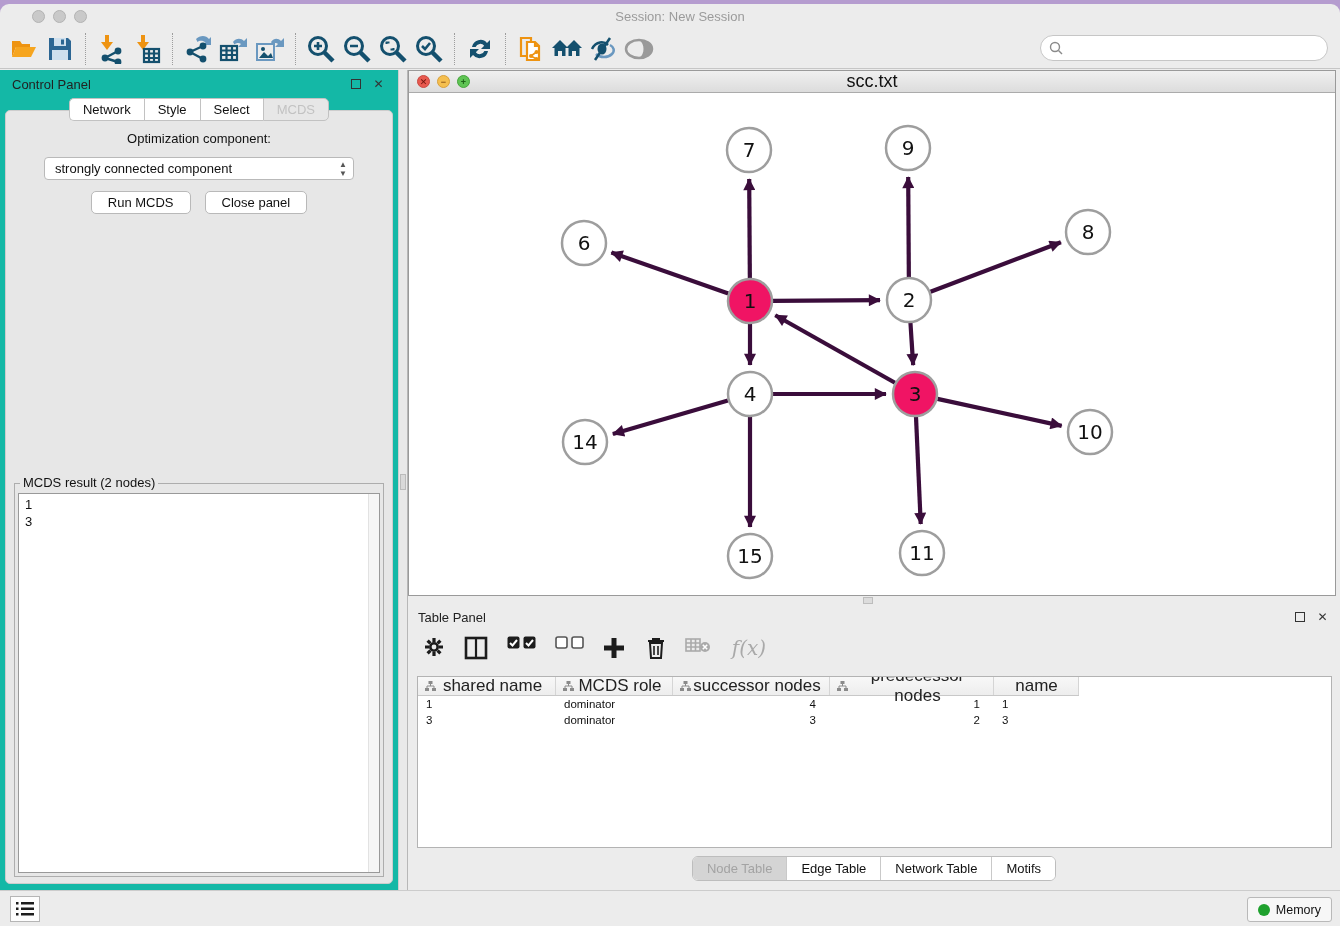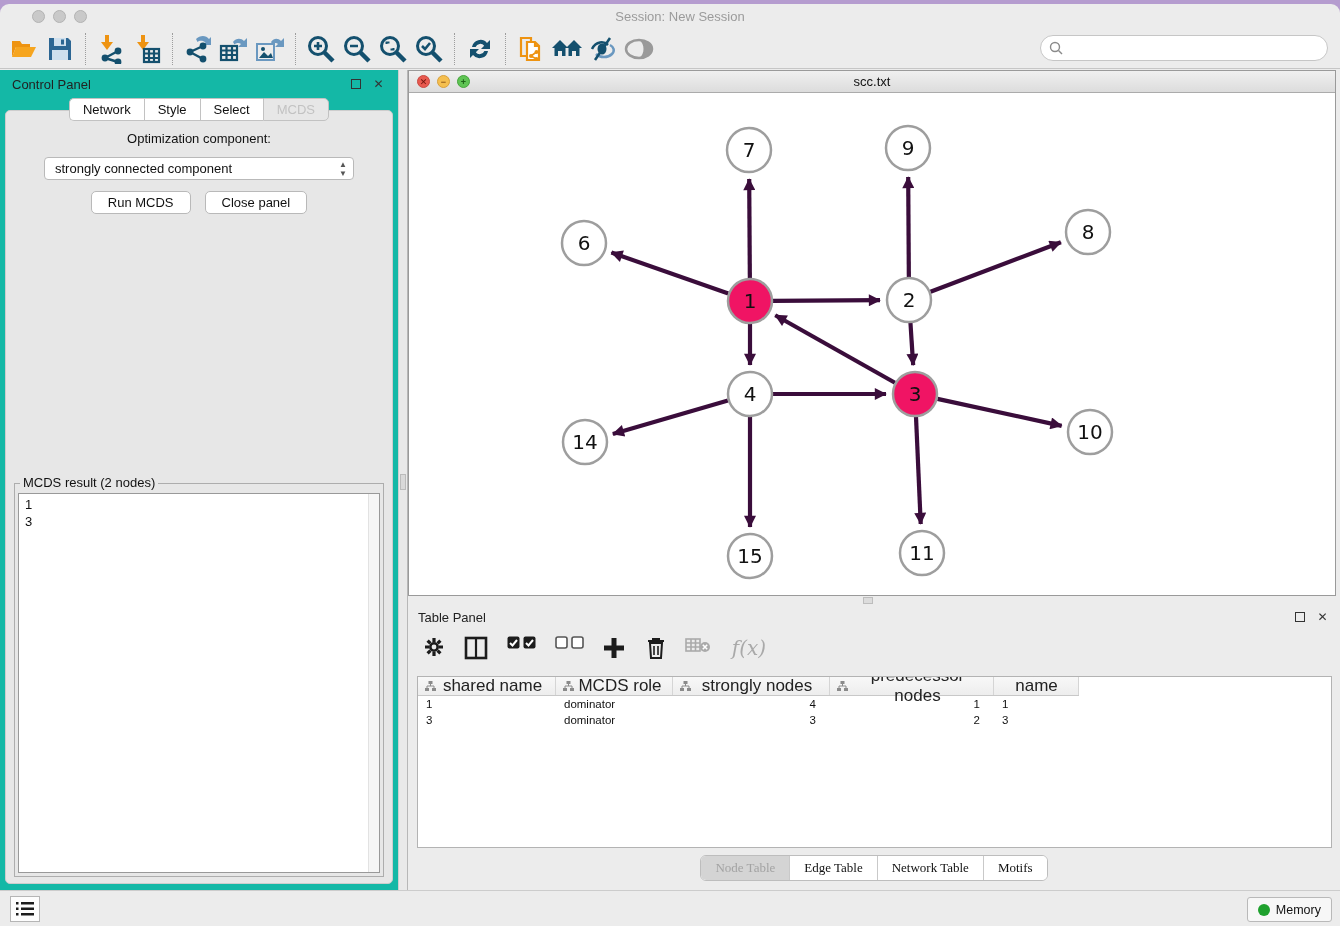--- a/index.html
+++ b/index.html
@@ -45,21 +45,21 @@
   .aqua-btn { background:#fff; border:1px solid #b9b9b9; border-radius:5px; font-size:13px; padding:3px 16px; color:#111; }
   .result-group { position:absolute; left:8px; right:8px; top:372px; bottom:6px; }
   .result-legend { position:absolute; top:-8px; left:6px; font-size:13px; color:#111; background:#e7e7e7; padding:0 3px; z-index:1;}
   .result-frame { position:absolute; inset:0; border:1px solid #adadad; }
   .result-box { position:absolute; left:4px; right:4px; top:10px; bottom:4px; background:#fff; border:1px solid #999; font-size:13px; line-height:17px; padding:2px 0 0 6px; white-space:pre; color:#111; }
   .result-scroll { position:absolute; right:0; top:0; bottom:0; width:11px; background:#f6f6f6; border-left:1px solid #e2e2e2; }
 
   
   .net-window { position:absolute; left:0; top:0; right:4px; height:526px; border:1px solid #9a9a9a; background:#fff; }
   .net-titlebar { height:22px; background:linear-gradient(#f0f0f0,#dcdcdc); border-bottom:1px solid #ababab; display:flex; align-items:center; position:relative; }
-  .net-title { position:absolute; left:0; right:0; text-align:center; font-size:13px; color:#111; }
+  .net-title { position:absolute; left:0; right:0; text-align:center; font-size:18px; color:#111; }
   .nt-lights { display:flex; gap:7px; margin-left:8px; z-index:1; }
   .ntl { width:13px; height:13px; border-radius:50%; font-size:9px; font-weight:bold; display:flex; align-items:center; justify-content:center; }
   .ntl.red { background:#e8594f; border:1px solid #c94942; color:#70150e; }
   .ntl.yellow { background:#f5bf4f; border:1px solid #d8a03c; color:#90591a; }
   .ntl.green { background:#5fc454; border:1px solid #45a43c; color:#1d6317; }
   .net-canvas { position:absolute; left:0; top:22px; right:0; bottom:0; background:#fff; }
   .h-splitter-handle { position:absolute; left:455px; top:527px; width:10px; height:7px; background:#dcdcdc; border:1px solid #bdbdbd; }
 
   
   .table-panel { position:absolute; left:0; top:534px; right:0; bottom:0; }
@@ -67,21 +67,21 @@
   .tp-toolbar { height:40px; display:flex; align-items:center; padding-left:12px; gap:14px; }
   .tpi { display:flex; align-items:flex-start; justify-content:center; width:28px; height:28px; }
   .table-wrap { position:absolute; left:9px; right:8px; top:72px; bottom:42px; background:#fff; border:1px solid #b3b3b3; overflow:hidden; }
   .thead { display:flex; height:19px; background:linear-gradient(#f8f8f8,#ededed); border-bottom:1px solid #c8c8c8; width:661px; }
   .th { display:flex; align-items:center; font-size:17px; color:#222; border-right:1px solid #d5d5d5; padding-left:7px; }
   .th .lbl { flex:1; text-align:center; padding-right:6px; }
   .trow { display:flex; height:16px; align-items:center; font-size:11.5px; color:#111; }
   .td { padding:0 8px; overflow:hidden; white-space:nowrap; }
   .bottom-tabs { position:absolute; left:0; right:0; bottom:9px; display:flex; justify-content:center; }
   .bt-group { display:flex; border:1px solid #bdbdbd; border-radius:6px; overflow:hidden; background:#fff; }
-  .bt { font-size:13px; padding:4px 14px; border-right:1px solid #c9c9c9; color:#111; background:#fff;font-family:Liberation Serif, serif; }
+  .bt { font-size:13px; padding:4px 14px; border-right:1px solid #c9c9c9; color:#111; background:#fff; }
   .bt:last-child { border-right:none; }
   .bt.selected { background:#d4d4d4; color:#a3a3a3; }
 
   
   .statusbar { position:absolute; left:0; right:0; bottom:0; height:36px; background:#ececec; border-top:1px solid #cccccc; }
   .list-btn { position:absolute; left:10px; top:5px; width:30px; height:26px; background:#fdfdfd; border:1px solid #b5b5b5; display:flex; align-items:center; justify-content:center; }
   .memory-btn { position:absolute; right:8px; top:6px; height:25px; background:#f7f7f7; border:1px solid #b9b9b9; border-radius:3px; display:flex; align-items:center; gap:6px; padding:0 10px; font-size:12.5px; color:#111; }
   .mem-dot { width:12px; height:12px; border-radius:50%; background:#1fa12e; }
   svg text { font-family:"DejaVu Sans","Liberation Sans",sans-serif; }
 </style>
@@ -471,21 +471,21 @@
               </div>
               <div class="th" style="width: 157px;">
                 <svg width="11" height="11" viewBox="0 0 11 11">
                   <g fill="#8a8a8a">
                     <rect x="3.5" y="0" width="4" height="3"></rect>
                     <rect x="0" y="7" width="4" height="3"></rect>
                     <rect x="7" y="7" width="4" height="3"></rect>
                   </g>
                   <path d="M5.5 3 v2 M2 7 v-2 h7 v2" stroke="#8a8a8a" fill="none"></path>
                 </svg>
-                <span class="lbl">strongly nodes</span>
+                <span class="lbl">successor nodes</span>
               </div>
               <div class="th" style="width: 164px;">
                 <svg width="11" height="11" viewBox="0 0 11 11">
                   <g fill="#8a8a8a">
                     <rect x="3.5" y="0" width="4" height="3"></rect>
                     <rect x="0" y="7" width="4" height="3"></rect>
                     <rect x="7" y="7" width="4" height="3"></rect>
                   </g>
                   <path d="M5.5 3 v2 M2 7 v-2 h7 v2" stroke="#8a8a8a" fill="none"></path>
                 </svg>

